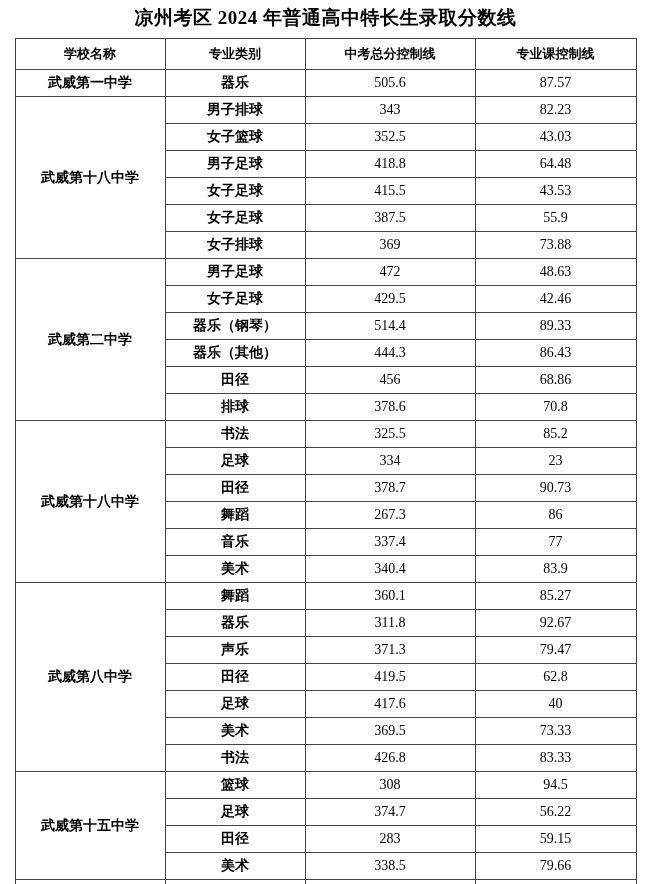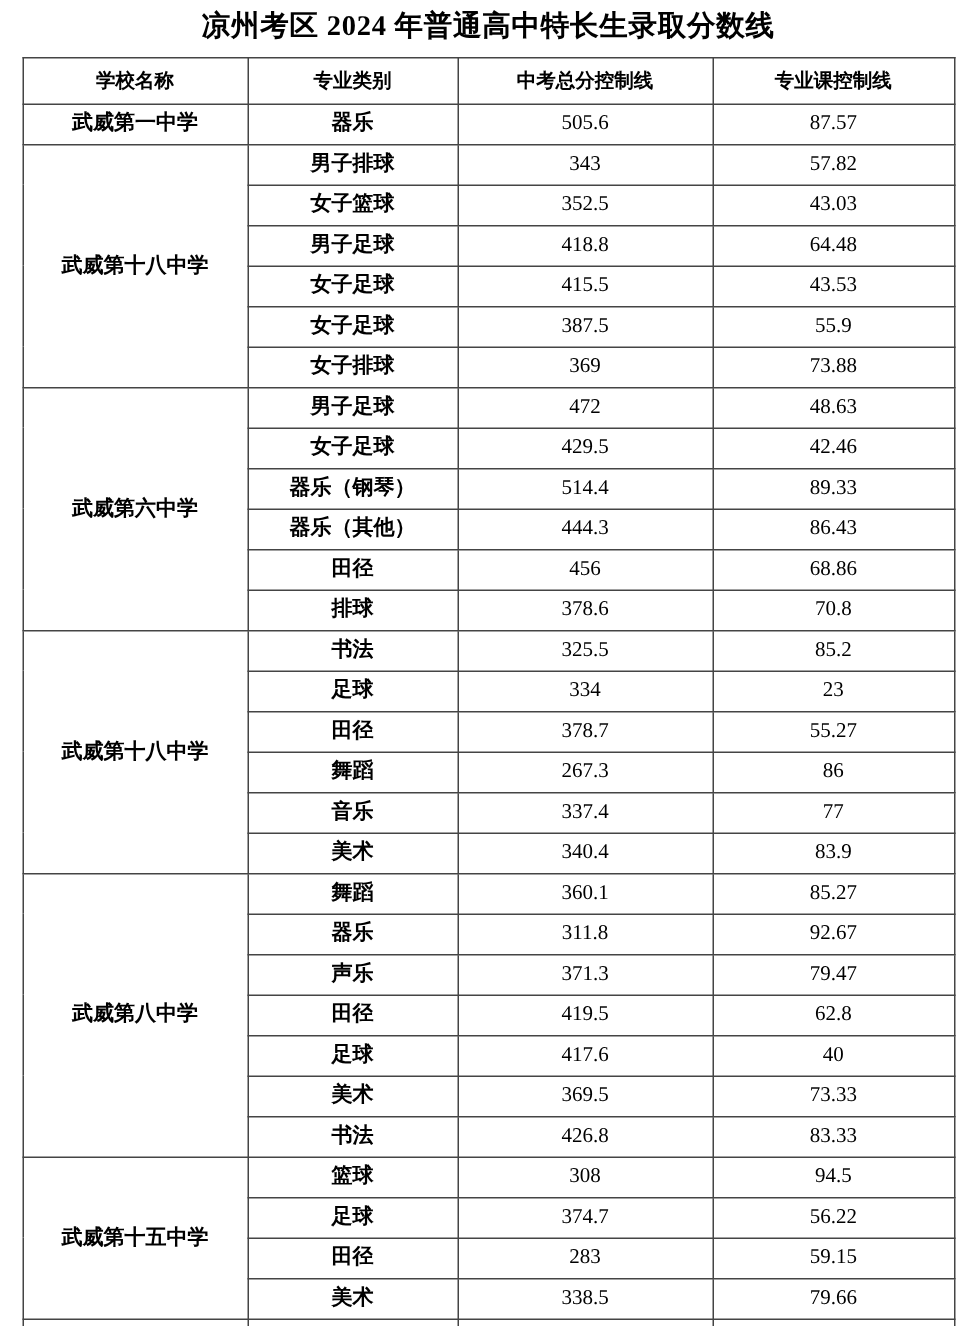--- a/index.html
+++ b/index.html
@@ -94,21 +94,21 @@
         <tr>
           <td class="school-cell" rowspan="1">武威第一中学</td>
           <td class="major-cell">器乐</td>
           <td class="num-cell">505.6</td>
           <td class="num-cell">87.57</td>
         </tr>
         <tr>
           <td class="school-cell" rowspan="6">武威第十八中学</td>
           <td class="major-cell">男子排球</td>
           <td class="num-cell">343</td>
-          <td class="num-cell">57.82</td>
+          <td class="num-cell">82.23</td>
         </tr>
         <tr>
           <td class="major-cell">女子篮球</td>
           <td class="num-cell">352.5</td>
           <td class="num-cell">43.03</td>
         </tr>
         <tr>
           <td class="major-cell">男子足球</td>
           <td class="num-cell">418.8</td>
           <td class="num-cell">64.48</td>
@@ -122,21 +122,21 @@
           <td class="major-cell">女子足球</td>
           <td class="num-cell">387.5</td>
           <td class="num-cell">55.9</td>
         </tr>
         <tr>
           <td class="major-cell">女子排球</td>
           <td class="num-cell">369</td>
           <td class="num-cell">73.88</td>
         </tr>
         <tr>
-          <td class="school-cell" rowspan="6">武威第六中学</td>
+          <td class="school-cell" rowspan="6">武威第二中学</td>
           <td class="major-cell">男子足球</td>
           <td class="num-cell">472</td>
           <td class="num-cell">48.63</td>
         </tr>
         <tr>
           <td class="major-cell">女子足球</td>
           <td class="num-cell">429.5</td>
           <td class="num-cell">42.46</td>
         </tr>
         <tr>
@@ -166,21 +166,21 @@
           <td class="num-cell">85.2</td>
         </tr>
         <tr>
           <td class="major-cell">足球</td>
           <td class="num-cell">334</td>
           <td class="num-cell">23</td>
         </tr>
         <tr>
           <td class="major-cell">田径</td>
           <td class="num-cell">378.7</td>
-          <td class="num-cell">55.27</td>
+          <td class="num-cell">90.73</td>
         </tr>
         <tr>
           <td class="major-cell">舞蹈</td>
           <td class="num-cell">267.3</td>
           <td class="num-cell">86</td>
         </tr>
         <tr>
           <td class="major-cell">音乐</td>
           <td class="num-cell">337.4</td>
           <td class="num-cell">77</td>

